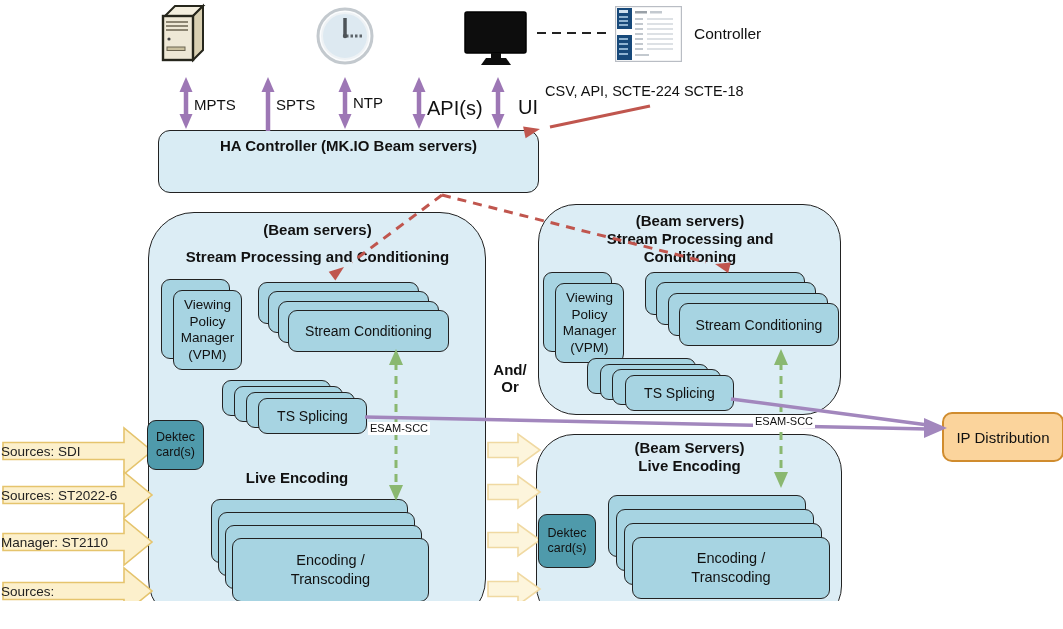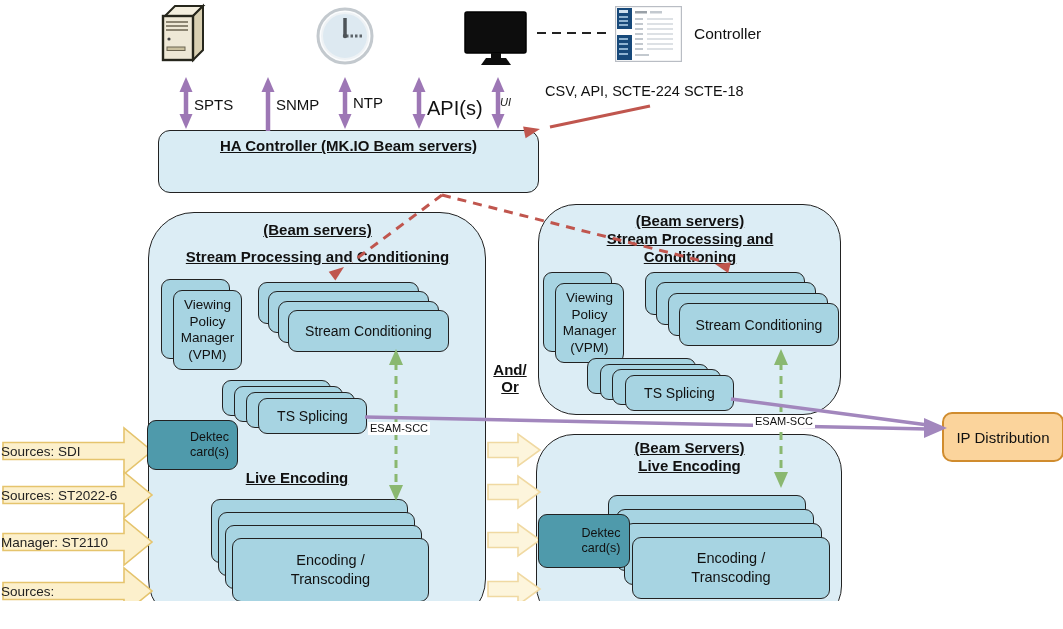--- a/index.html
+++ b/index.html
@@ -5,24 +5,24 @@
   html,body{margin:0;padding:0;background:#fff;}
   #canvas{position:relative;width:1063px;height:601px;background:#ffffff;
           font-family:"Liberation Sans",sans-serif;color:#111;overflow:hidden;}
   .abs{position:absolute;}
   .cluster{background:#dcedf5;border:1.6px solid #222;z-index:1;}
   .node{background:#a7d4e2;border:1.4px solid #222;border-radius:9px;z-index:2;
         display:flex;align-items:center;justify-content:center;text-align:center;}
   .stack-layer{background:#a7d4e2;border:1.4px solid #222;border-radius:9px;z-index:2;}
   .tx{z-index:3;}
   .b{font-weight:bold;}
-  .ctr{text-align:center;text-decoration:underline;}
+  .ctr{text-align:center;}
   .pre{white-space:pre-line;}
   #connectors{position:absolute;left:0;top:0;z-index:5;pointer-events:none;}
-  .top8{z-index:8;padding-left:34px;}
+  .top8{z-index:8;}
   .esam{background:#ffffff;font-size:11px;padding:0 2px;line-height:13px;color:#111;}
   .dektec{background:#4f9aab;border:1.5px solid #222;border-radius:9px;
           display:flex;align-items:center;justify-content:center;text-align:center;
           font-size:12.5px;line-height:15px;}
   .src-label{font-size:13.5px;text-align:left;line-height:17px;color:#222;z-index:6;}
 </style>
 </head>
 <body>
 
 <div id="canvas">
@@ -88,25 +88,25 @@
       <rect x="20" y="42" width="8" height="2" fill="#c3c9cf"></rect>
         <rect x="32" y="42" width="26" height="2" fill="#dde1e5"></rect>
       <rect x="20" y="48" width="14" height="2" fill="#c3c9cf"></rect>
     </svg>
   </span>
 
   <div class="abs tx" style="left:694px;top:25px;font-size:15.5px;">Controller</div>
 
   <div class="abs tx" style="left:545px;top:83px;font-size:14.5px;">CSV, API, SCTE-224 SCTE-18</div>
 
-  <div class="abs tx" style="left:194px;top:96px;font-size:15px;">SPTS</div>
-  <div class="abs tx" style="left:276px;top:96px;font-size:15px;">SNMP</div>
+  <div class="abs tx" style="left:194px;top:96px;font-size:15px;">MPTS</div>
+  <div class="abs tx" style="left:276px;top:96px;font-size:15px;">SPTS</div>
   <div class="abs tx" style="left:353px;top:94px;font-size:15px;">NTP</div>
   <div class="abs tx" style="left:427px;top:97px;font-size:20px;">API(s)</div>
-  <div class="abs tx" style="left:500px;top:96px;font-size:11px;font-style:italic;">UI</div>
+  <div class="abs tx" style="left:518px;top:96px;font-size:20px;">UI</div>
 
   <div class="abs" style="left:158px;top:130px;width:379px;height:61px;background:#d9ecf4;
        border:1.6px solid #222;border-radius:12px;z-index:1;">
     <div class="ctr b" style="margin-top:6px;font-size:15px;">HA Controller (MK.IO Beam servers)</div>
   </div>
 
   <div class="abs cluster" style="left:148px;top:212px;width:336px;height:411px;border-radius:46px;"></div>
   <div class="abs tx ctr b" style="left:148px;top:221px;width:339px;font-size:15px;">(Beam servers)</div>
   <div class="abs tx ctr b" style="left:148px;top:248px;width:339px;font-size:15px;">Stream Processing and Conditioning</div>
 

